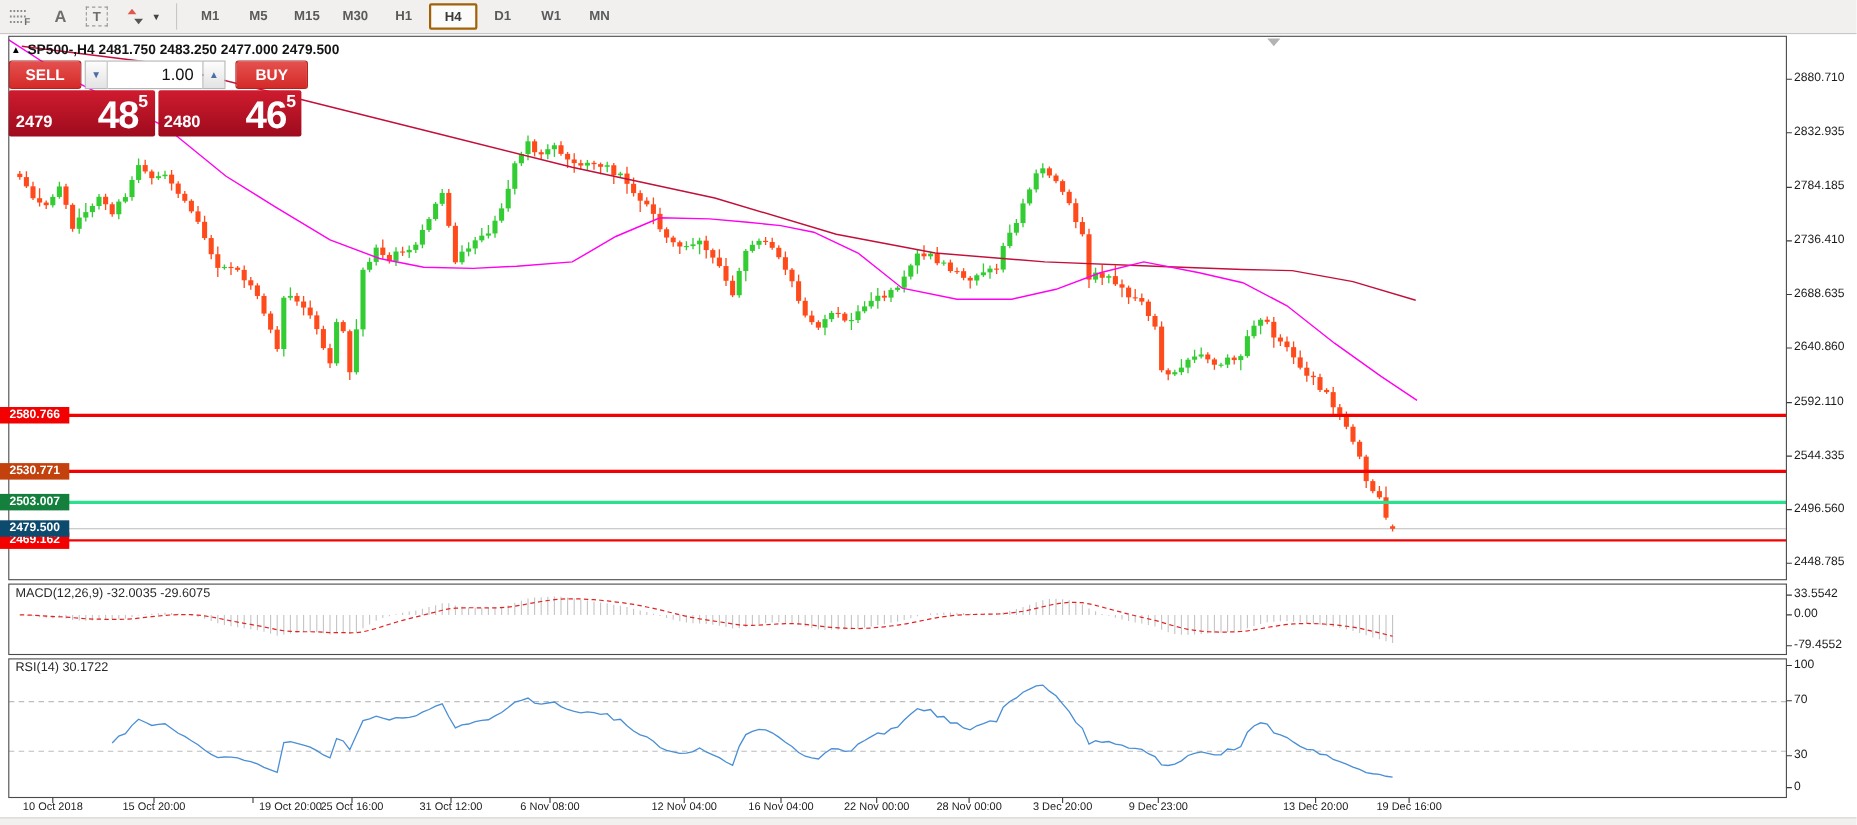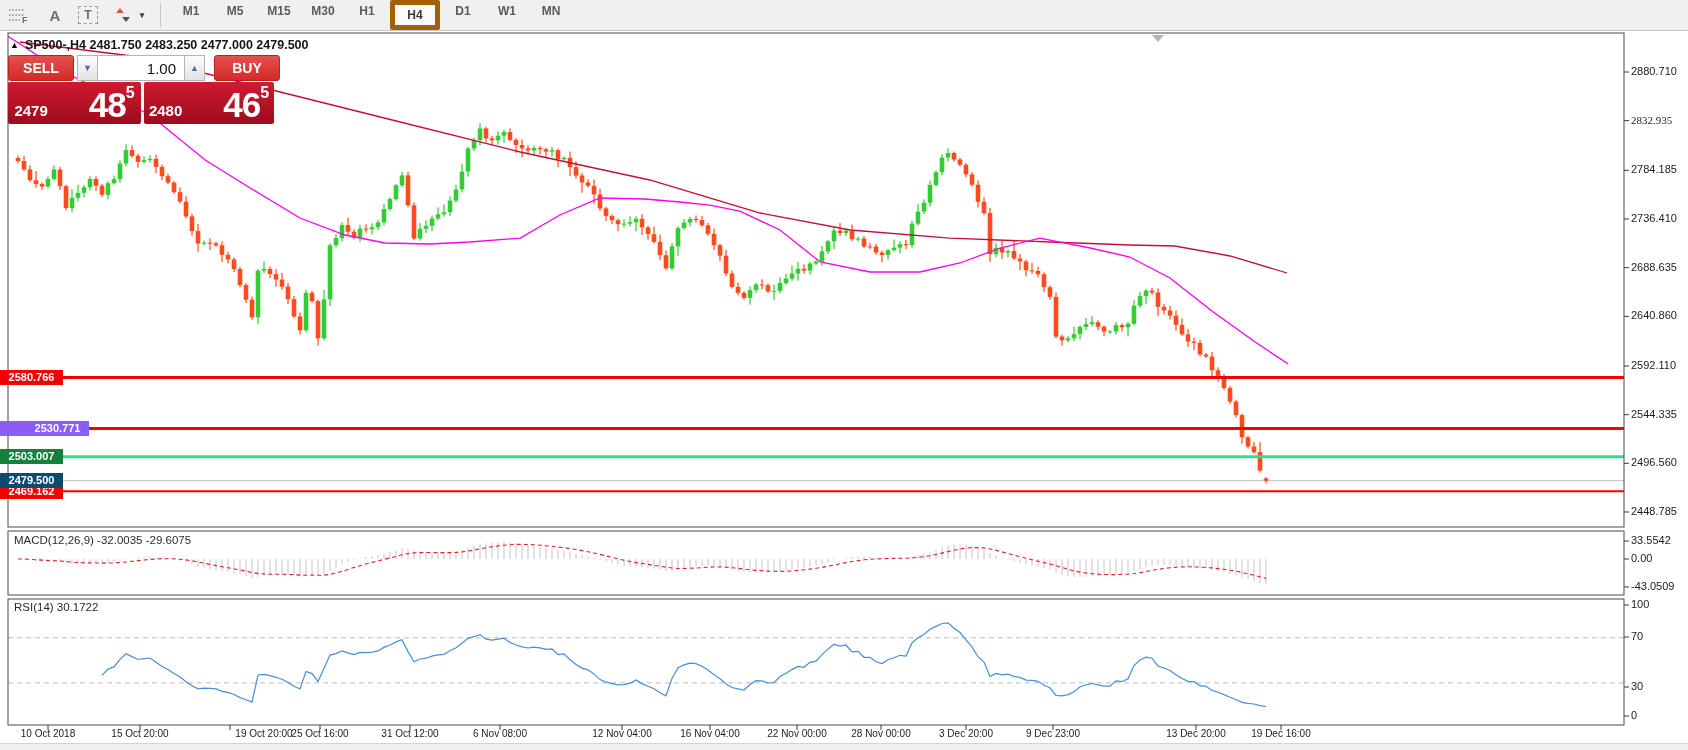--- a/index.html
+++ b/index.html
@@ -6,21 +6,21 @@
   #app{position:relative;width:1688px;height:750px;background:#ffffff;overflow:hidden;
        font-family:"Liberation Sans",sans-serif;}
   
   #toolbar{position:absolute;left:0;top:0;width:1688px;height:30px;background:#f1f0ef;
            border-bottom:1px solid #c9c7c5;display:flex;align-items:center;}
   .tb-icon{width:26px;height:22px;margin-left:6px;display:flex;align-items:center;justify-content:center;
            color:#6e6e6e;font-weight:bold;cursor:default;}
   .tb-sep{width:1px;height:24px;background:#c9c7c5;margin:0 8px 0 12px;}
   .tf-btn{min-width:28px;padding:2px 6px;margin:0 1px;font-size:12px;font-weight:bold;color:#5a5a5a;
           text-align:center;border:1px solid transparent;border-radius:2px;line-height:16px;}
-  .tf-btn.active{background:#fbfbfa;border:5px solid #a16207;color:#3a3a3a;}
+  .tf-btn.active{background:#fbfbfa;border:2px solid #a16207;color:#3a3a3a;}
   
   #chart-svg{position:absolute;left:0;top:0;}
   
   .axis-label{position:absolute;font-size:11px;color:#1c1c1c;white-space:nowrap;}
   .badge{position:absolute;left:1625px;width:63px;height:15px;font-size:11px;font-weight:bold;
          color:#fff;text-align:center;line-height:15px;white-space:nowrap;}
   .time-label{position:absolute;top:728px;font-size:10px;color:#1c1c1c;white-space:nowrap;transform:translateX(-50%);}
   #symbol-title{position:absolute;left:10px;top:38px;font-size:12.5px;font-weight:bold;color:#141414;
                 display:flex;align-items:center;gap:6px;}
   #symbol-title .tri{font-size:9px;color:#000;}
@@ -818,37 +818,37 @@
       </div>
     </div>
   </div>
 
   <div id="macd-label">MACD(12,26,9) -32.0035 -29.6075</div>
   <div id="rsi-label">RSI(14) 30.1722</div>
 
 
   <div id="labels">
       <span class="axis-label" style="left: 1631px; top: 65px;">2880.710</span>
-      <span class="axis-label" style="left: 1631px; top: 113.668px; font-family: Liberation Serif, serif;">2832.935</span>
+      <span class="axis-label" style="left: 1631px; top: 113.668px;">2832.935</span>
       <span class="axis-label" style="left: 1631px; top: 163.329px;">2784.185</span>
       <span class="axis-label" style="left: 1631px; top: 211.997px;">2736.410</span>
       <span class="axis-label" style="left: 1631px; top: 260.665px;">2688.635</span>
       <span class="axis-label" style="left: 1631px; top: 309.333px;">2640.860</span>
       <span class="axis-label" style="left: 1631px; top: 358.994px;">2592.110</span>
       <span class="axis-label" style="left: 1631px; top: 407.662px;">2544.335</span>
       <span class="axis-label" style="left: 1631px; top: 456.33px;">2496.560</span>
       <span class="axis-label" style="left: 1631px; top: 504.998px;">2448.785</span>
       <span class="badge" style="left: 0px; top: 370.05px; background: rgb(243, 0, 0);">2580.766</span>
-      <span class="badge" style="left: 0px; top: 420.979px; background: #8b5cf6; padding-left: 26px;">2530.771</span>
+      <span class="badge" style="left: 0px; top: 420.979px; background: #c2410c;">2530.771</span>
       <span class="badge" style="left: 0px; top: 449.262px; background: #15803d;">2503.007</span>
       <span class="badge" style="left: 0px; top: 483.74px; background: rgb(243, 0, 0);">2469.162</span>
       <span class="badge" style="left: 0px; top: 473.209px; background: #0c4a6e;">2479.500</span>
       <span class="axis-label" style="left: 1631px; top: 534px;">33.5542</span>
       <span class="axis-label" style="left: 1631px; top: 552px;">0.00</span>
-      <span class="axis-label" style="left: 1631px; top: 580px;">-43.0509</span>
+      <span class="axis-label" style="left: 1631px; top: 580px;">-79.4552</span>
       <span class="axis-label" style="left: 1631px; top: 598px;">100</span>
       <span class="axis-label" style="left: 1631px; top: 630px;">70</span>
       <span class="axis-label" style="left: 1631px; top: 680px;">30</span>
       <span class="axis-label" style="left: 1631px; top: 709px;">0</span>
       <span class="time-label" style="left: 48px;">10 Oct 2018</span>
       <span class="time-label" style="left: 140px;">15 Oct 20:00</span>
       <span class="time-label" style="left: 230px; margin-left: 34px;">19 Oct 20:00</span>
       <span class="time-label" style="left: 320px;">25 Oct 16:00</span>
       <span class="time-label" style="left: 410px;">31 Oct 12:00</span>
       <span class="time-label" style="left: 500px; text-align: center;">6 Nov 08:00</span>

